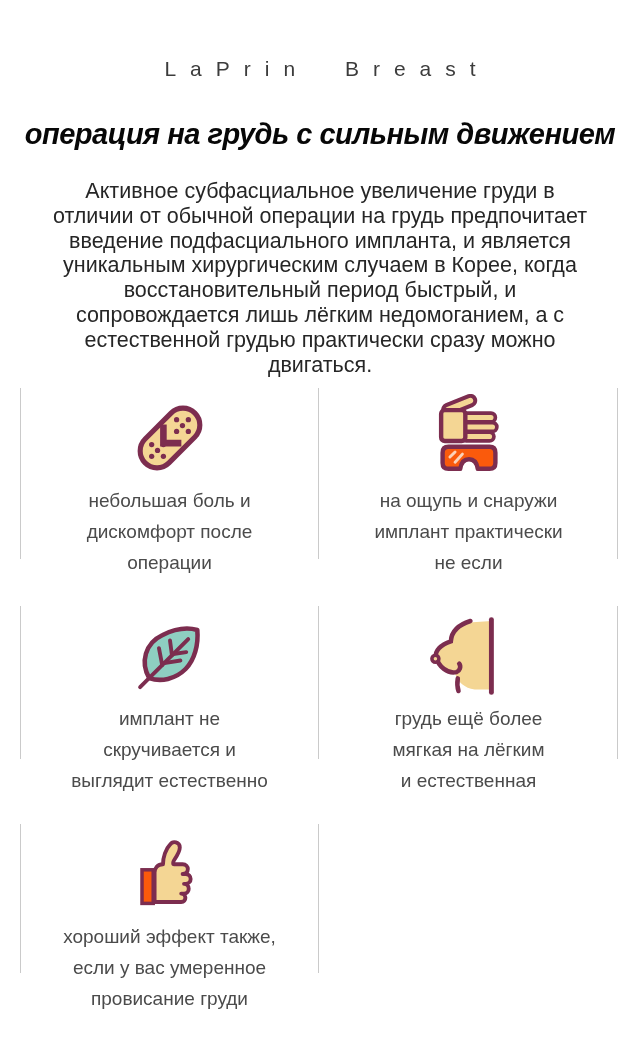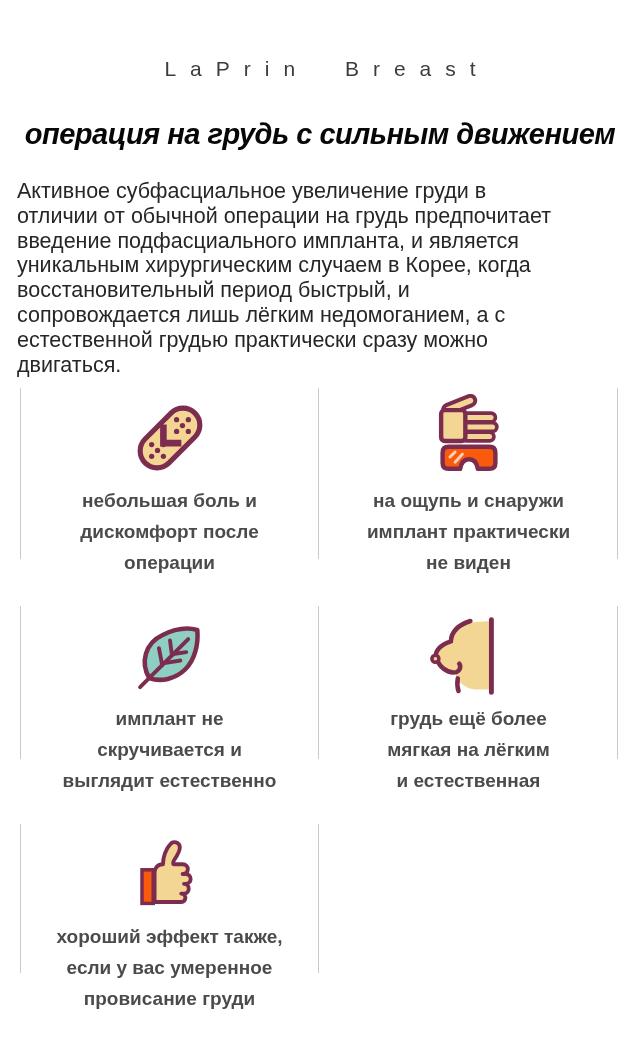--- a/index.html
+++ b/index.html
@@ -16,24 +16,25 @@
   }
   .title{
     margin:36px 0 0;
     text-align:center;
     font-size:29px;line-height:34px;font-weight:bold;color:#070707;
     letter-spacing:-0.5px;
     font-style:italic;
   }
   .intro{
     margin:28px auto 0;width:606px;
+    text-align:center;
     font-size:21.5px;line-height:24.8px;color:#262626;
     white-space:pre-line;
   }
-  .cards{margin:11px 0 0 20px;width:598px;font-weight:bold;}
+  .cards{margin:11px 0 0 20px;width:598px;}
   .row{display:flex;}
   .row + .row{margin-top:28px;}
   .cell{
     width:299px;position:relative;text-align:center;padding-top:6px;
     box-sizing:border-box;
   }
   .cell.rule-left::before{
     content:"";position:absolute;left:0;top:0;width:1px;
     height:var(--rh);background:#cacaca;
   }
@@ -102,21 +103,21 @@
           <rect x="50" y="39" width="48" height="12" rx="6" fill="#f4d694" stroke="#7c2d4f" stroke-width="5"></rect>
           <rect x="50" y="52" width="44" height="12" rx="6" fill="#f4d694" stroke="#7c2d4f" stroke-width="5"></rect>
           <rect x="22" y="22" width="33" height="42" rx="5" fill="#f4d694" stroke="#7c2d4f" stroke-width="6"></rect>
           <rect x="27" y="27" width="24" height="33" fill="#f4d694"></rect>
           <path d="M32 72 H88 Q96 72 96 80 V94 Q96 102 88 102 H72 Q70 89 60 89 Q50 89 48 102 H32 Q24 102 24 94 V80 Q24 72 32 72 Z" fill="#fa5a0c" stroke="#7c2d4f" stroke-width="6" stroke-linejoin="round"></path>
           <path d="M34 86 L41 79 M41 93 L51 82" stroke="#fbd2b9" stroke-width="4" stroke-linecap="round" fill="none"></path>
         </svg>
       </div>
       <div class="card-text">на ощупь и снаружи
 имплант практически
-не виден</div>
+не если</div>
     </div>
   </div>
 
   <div class="row" style="--rh:153px;">
     <div class="cell rule-left rule-right">
       <div class="icon-box">
         <svg width="86" height="78" viewBox="0 0 120 120">
           <path d="M28 94 C14 70 22 40 48 28 C68 18 88 16 102 20 C104 42 98 66 84 80 C68 96 46 100 28 94 Z" fill="#8ecfc1" stroke="#7c2d4f" stroke-width="7" stroke-linejoin="round"></path>
           <path d="M14 108 L88 34" stroke="#7c2d4f" stroke-width="6" stroke-linecap="round" fill="none"></path>
           <path d="M48 74 L43 48 M63 59 L60 36 M51 71 L76 67 M65 57 L85 54" stroke="#7c2d4f" stroke-width="6" stroke-linecap="round" fill="none"></path>

